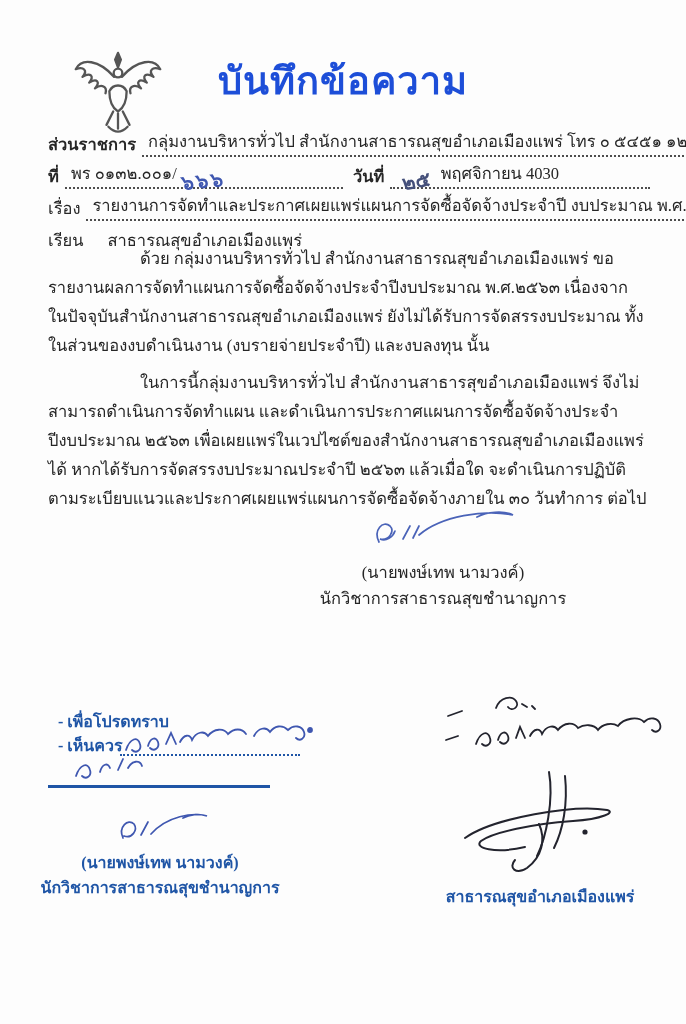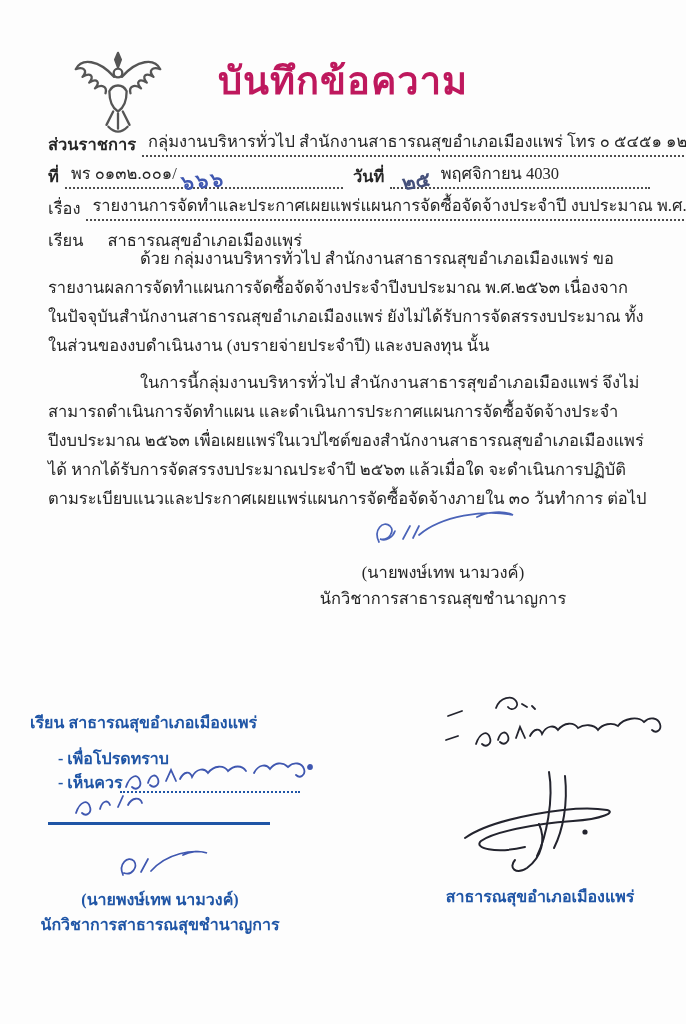--- a/index.html
+++ b/index.html
@@ -5,21 +5,21 @@
   html,body{margin:0;padding:0;background:#ffffff;}
   .page{
     position:relative;width:686px;height:1024px;background:#fdfdfd;
     font-family:"Liberation Serif","DejaVu Serif",serif;
     color:#262626;overflow:hidden;
   }
   
   .emblem{position:absolute;left:70px;top:46px;width:96px;height:104px;}
   .doc-title{
     position:absolute;left:0;top:50px;width:100%;text-align:center;
-    font-size:38px;font-weight:bold;letter-spacing:1px;color:#be185d;
+    font-size:38px;font-weight:bold;letter-spacing:1px;color:#1d4ed8;
   }
   
   .form-block{position:absolute;left:48px;right:36px;top:127px;font-size:16.5px;}
   .row{display:flex;align-items:flex-end;min-height:30px;margin-bottom:2px;}
   .lbl{white-space:nowrap;padding-right:6px;}
   .lbl.b{font-weight:bold;}
   .dotline{
     border-bottom:2px dotted #4d4d4d;padding:0 4px 1px 6px;
     display:flex;align-items:flex-end;white-space:nowrap;
   }
@@ -119,21 +119,20 @@
         <path d="M16,42 C10,30 20,20 27,26 C32,31 26,41 17,39 C23,42 30,37 32,31"></path>
         <path d="M40,39 l7,-13 M50,38 l6,-12"></path>
         <path d="M56,35 C78,16 122,9 150,15 C140,10 124,12 114,17"></path>
       </g>
     </svg>
     <div class="sig-name">(นายพงษ์เทพ  นามวงค์)</div>
     <div class="sig-name">นักวิชาการสาธารณสุขชำนาญการ</div>
   </div>
 
   <div class="endorse-left">
-    <div class="el-to">เรียน  สาธารณสุขอำเภอเมืองแพร่</div>
     <div class="el-item">- เพื่อโปรดทราบ</div>
     <div class="el-line">
       <span class="el-item" style="margin-left:0;">- เห็นควร</span>
       <span class="dot-ul"></span>
       <span class="scribble">
         <svg width="196" height="42" viewBox="0 0 196 42">
           <g stroke="#3f57b0" fill="none" stroke-width="1.8" stroke-linecap="round">
             <path d="M8,30 C12,18 20,16 22,24 C24,30 18,34 14,30"></path>
             <path d="M30,26 C32,18 38,16 40,22 C42,28 36,32 32,28"></path>
             <path d="M48,24 l5,-11 l5,11"></path>

